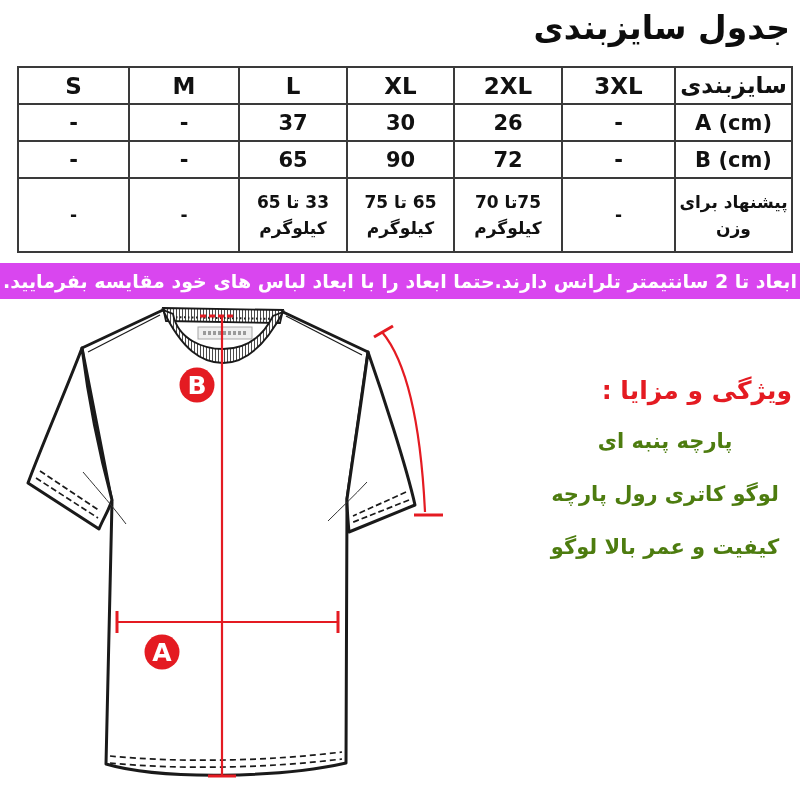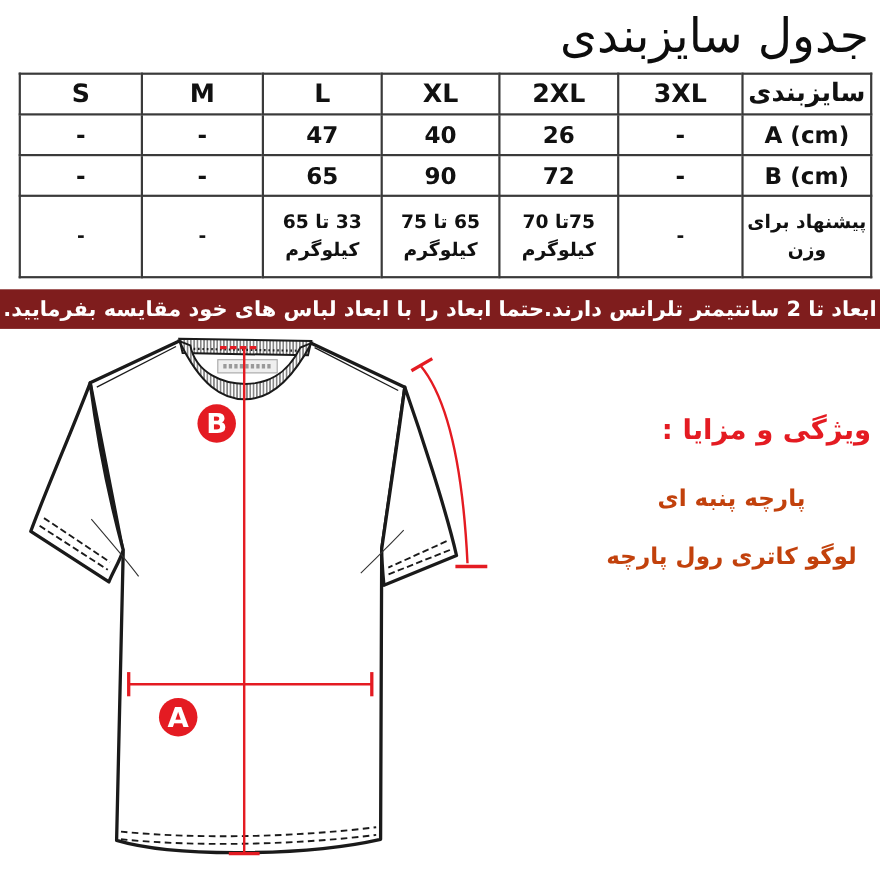--- a/index.html
+++ b/index.html
@@ -2,21 +2,21 @@
 <html><head>
 <meta charset="utf-8">
 <style>
   html,body{margin:0;padding:0;background:#fff;}
   body{width:800px;height:800px;position:relative;overflow:hidden;
        font-family:"DejaVu Sans",sans-serif;color:#111;}
   .page{position:absolute;inset:0;}
 
   
   .title{position:absolute;top:8px;right:10px;width:780px;direction:rtl;
-         text-align:right;font-size:43px;font-weight:normal;color:#0d0d0d;}
+         text-align:right;font-size:33px;font-weight:bold;color:#0d0d0d;}
 
   
   .size-table{position:absolute;top:66px;left:17px;width:774px;height:186px;
               border-collapse:collapse;table-layout:fixed;direction:rtl;}
   .size-table td{border:2px solid #3a3a3a;text-align:center;vertical-align:middle;
                  font-weight:bold;padding:0 2px;}
   .size-table tr.hdr td{font-size:23px;height:35px;}
   .size-table td.fa{font-size:19px;line-height:1.3;}
   .size-table tr.num td{font-size:21px;height:35px;}
   .size-table tr.wt td{font-size:17px;height:72px;line-height:1.55;white-space:pre-line;}
@@ -25,22 +25,22 @@
   
   .banner{position:absolute;top:263px;left:0;width:800px;height:36px;
           display:flex;align-items:center;justify-content:center;direction:rtl;
           color:#fff;font-weight:bold;font-size:19px;white-space:nowrap;}
 
   
   .shirt{position:absolute;top:300px;left:10px;width:455px;height:500px;}
 
   
   .features{position:absolute;top:376px;right:8px;width:254px;direction:rtl;}
-  .features .f-title{font-size:25px;font-weight:bold;margin:0 0 36px 0;}
-  .features .f-item{text-align:center;font-size:21px;font-weight:bold;color:#c2410c;
+  .features .f-title{font-size:25px;font-weight:bold;margin:0 0 24px 0;}
+  .features .f-item{text-align:center;font-size:21px;font-weight:bold;color:#4d7c0f;
                     margin:0 0 29px 0;line-height:24px;}
 </style>
 </head>
 <body>
 
 <div class="page">
 
   <div class="title">جدول سایزبندی</div>
 
   <table class="size-table">
@@ -60,22 +60,22 @@
       <td>2XL</td>
       <td>XL</td>
       <td>L</td>
       <td>M</td>
       <td>S</td>
     </tr>
     <tr class="num">
       <td class="ltrcell">A (cm)</td>
       <td>-</td>
       <td>26</td>
-      <td>40</td>
-      <td>47</td>
+      <td>30</td>
+      <td>37</td>
       <td>-</td>
       <td>-</td>
     </tr>
     <tr class="num">
       <td class="ltrcell">B (cm)</td>
       <td>-</td>
       <td>72</td>
       <td>90</td>
       <td>65</td>
       <td>-</td>
@@ -89,21 +89,21 @@
       <td>65 تا 75
 کیلوگرم</td>
       <td>33 تا 65
 کیلوگرم</td>
       <td>-</td>
       <td>-</td>
     </tr>
   </tbody>
     </table>
 
-  <div class="banner" style="background:#7f1d1d">ابعاد تا 2 سانتیمتر تلرانس دارند.حتما ابعاد را با ابعاد لباس های خود مقایسه بفرمایید.</div>
+  <div class="banner" style="background:#d946ef">ابعاد تا 2 سانتیمتر تلرانس دارند.حتما ابعاد را با ابعاد لباس های خود مقایسه بفرمایید.</div>
 
   <svg class="shirt" viewBox="0 0 455 500">
     <defs>
       <pattern id="rib" width="3" height="8" patternUnits="userSpaceOnUse">
         <rect width="3" height="8" fill="#fdfdfd"></rect>
         <line x1="1.5" y1="0" x2="1.5" y2="8" stroke="#4a4a4a" stroke-width="1"></line>
       </pattern>
     </defs>
 
     <path d="M72,48 L153,10 Q213,18 273,12 L358,52 L337,199 L336,463
@@ -153,15 +153,16 @@
     <g>
       <circle cx="152" cy="352" r="17.5" fill="#e41b22"></circle>
       <text x="152" y="361" text-anchor="middle" font-family="DejaVu Sans, sans-serif" font-size="25" font-weight="bold" fill="#ffffff" stroke="none">A</text>
     </g>
   </svg>
 
   <div class="features">
     <div class="f-title" style="color:#e41b22">ویژگی و مزایا :</div>
     <div class="f-item">پارچه پنبه ای</div>
     <div class="f-item">لوگو کاتری رول پارچه</div>
+    <div class="f-item">کیفیت و عمر بالا لوگو</div>
   </div>
 
 </div>
 
 </body></html>

